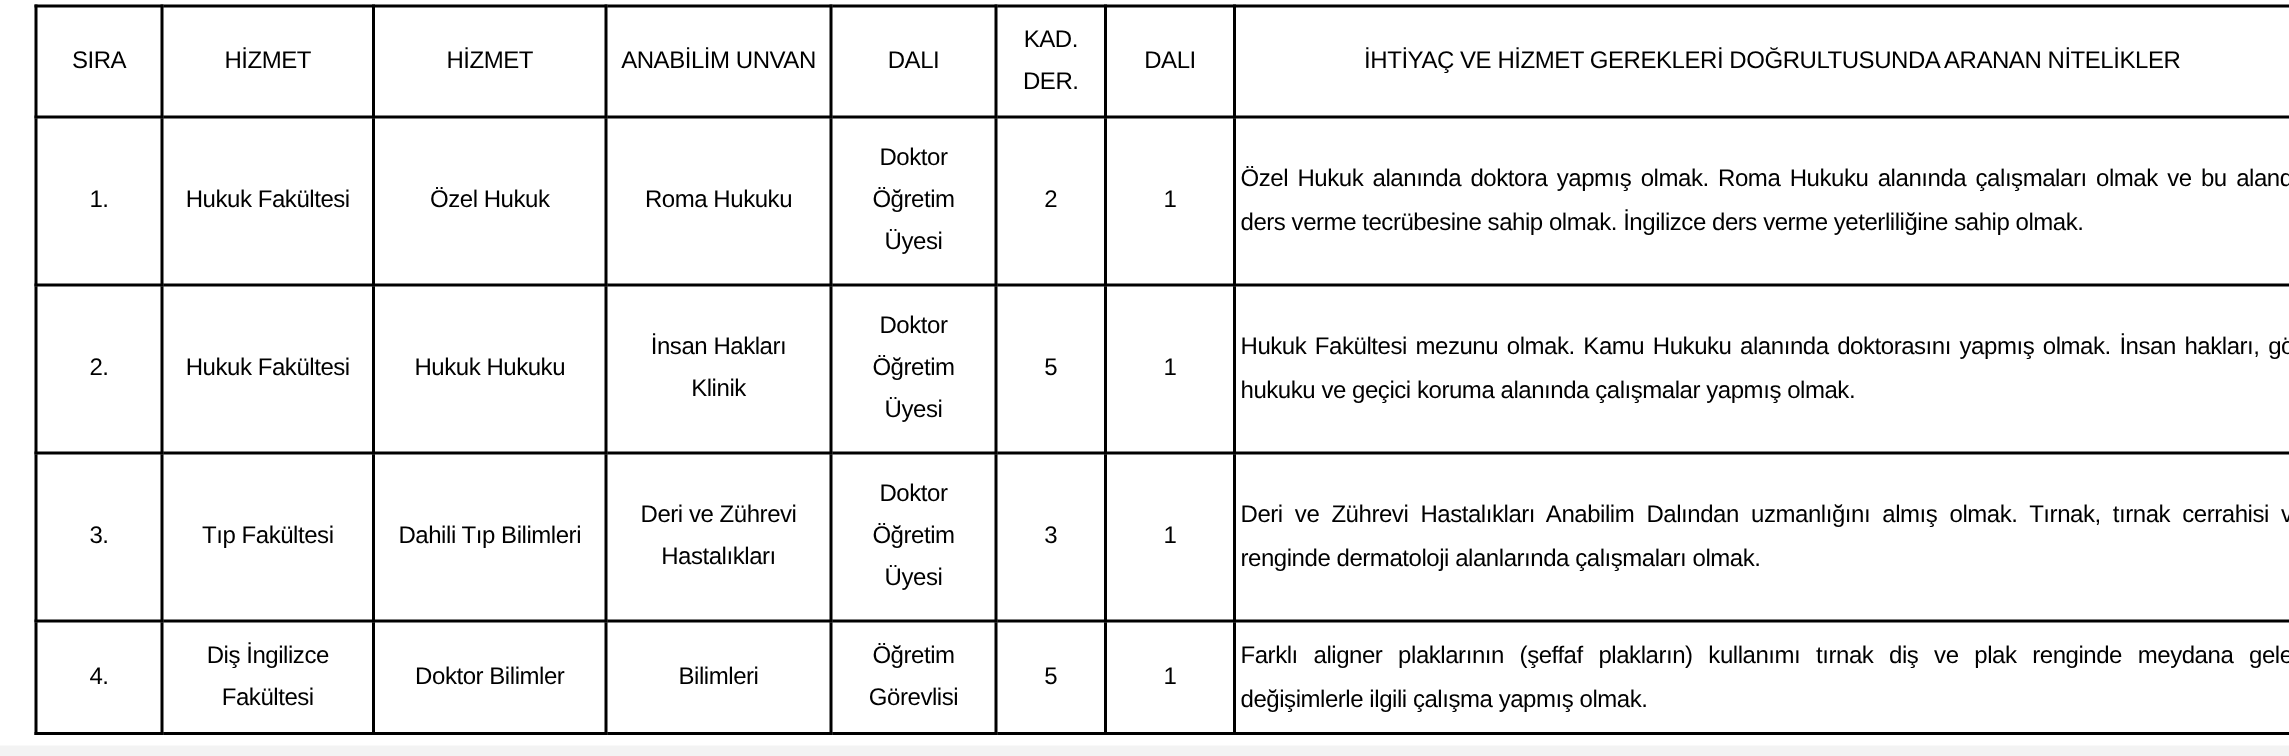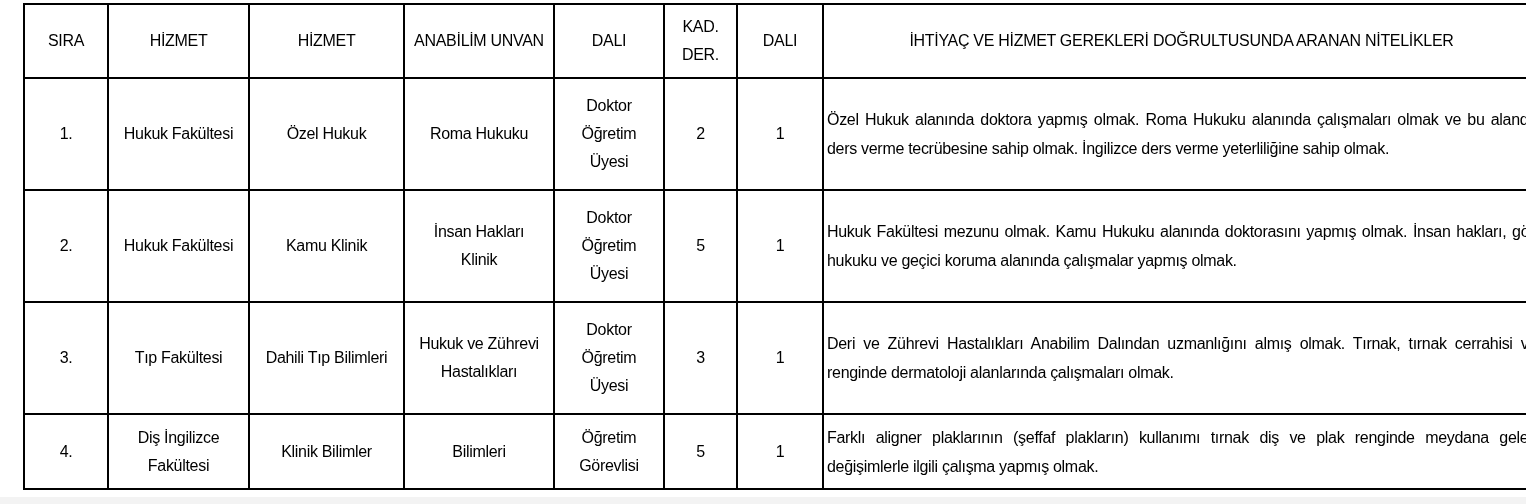--- a/index.html
+++ b/index.html
@@ -100,21 +100,21 @@
       <td>2</td>
       <td>1</td>
       <td class="req">Özel Hukuk alanında doktora yapmış olmak. Roma Hukuku alanında çalışmaları olmak ve bu alanda ders verme tecrübesine sahip olmak. İngilizce ders verme yeterliliğine sahip olmak.</td>
     </tr>
 
     <tr class="r2">
       <td>2.</td>
       <td class="stack">
         <span>Hukuk Fakültesi</span>
       </td>
-      <td>Kamu Klinik</td>
+      <td>Hukuk Hukuku</td>
       <td class="stack">
         <span>İnsan Hakları</span>
         <span>Klinik</span>
       </td>
       <td class="stack">
         <span>Doktor</span>
         <span>Öğretim</span>
         <span>Üyesi</span>
       </td>
       <td>5</td>
@@ -122,40 +122,40 @@
       <td class="req">Hukuk Fakültesi mezunu olmak. Kamu Hukuku alanında doktorasını yapmış olmak. İnsan hakları, göç hukuku ve geçici koruma alanında çalışmalar yapmış olmak.</td>
     </tr>
 
     <tr class="r3">
       <td>3.</td>
       <td class="stack">
         <span>Tıp Fakültesi</span>
       </td>
       <td>Dahili Tıp Bilimleri</td>
       <td class="stack">
-        <span>Hukuk ve Zührevi</span>
+        <span>Deri ve Zührevi</span>
         <span>Hastalıkları</span>
       </td>
       <td class="stack">
         <span>Doktor</span>
         <span>Öğretim</span>
         <span>Üyesi</span>
       </td>
       <td>3</td>
       <td>1</td>
       <td class="req">Deri ve Zührevi Hastalıkları Anabilim Dalından uzmanlığını almış olmak. Tırnak, tırnak cerrahisi ve renginde dermatoloji alanlarında çalışmaları olmak.</td>
     </tr>
 
     <tr class="r4">
       <td>4.</td>
       <td class="stack">
         <span>Diş İngilizce</span>
         <span>Fakültesi</span>
       </td>
-      <td>Klinik Bilimler</td>
+      <td>Doktor Bilimler</td>
       <td class="stack">
         <span>Bilimleri</span>
       </td>
       <td class="stack">
         <span>Öğretim</span>
         <span>Görevlisi</span>
       </td>
       <td>5</td>
       <td>1</td>
       <td class="req">Farklı aligner plaklarının (şeffaf plakların) kullanımı tırnak diş ve plak renginde meydana gelen değişimlerle ilgili çalışma yapmış olmak.</td>

